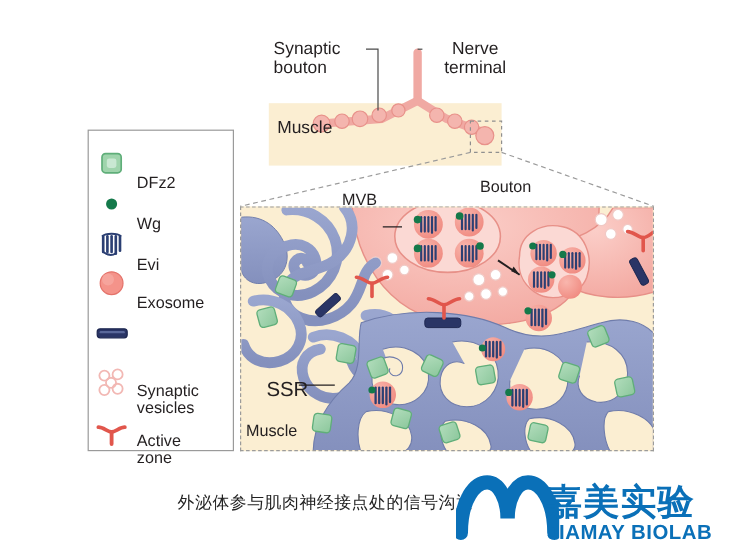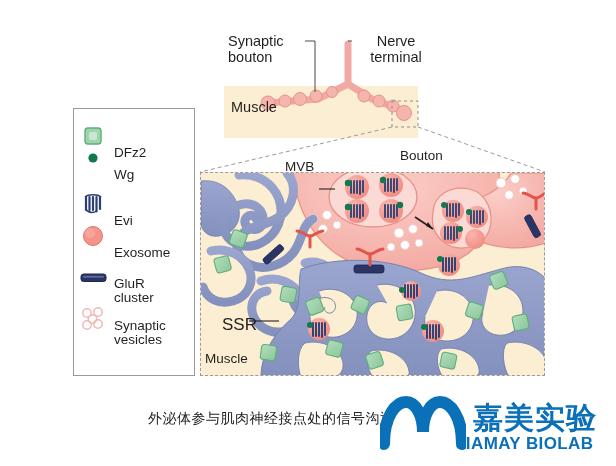--- a/index.html
+++ b/index.html
@@ -32,21 +32,21 @@
   #label-mvb{position:absolute;left:285px;top:159px;font-size:13.5px;color:#231f20;text-align:center;}
   #label-bouton{position:absolute;left:400px;top:148px;font-size:13.5px;color:#231f20;}
   #label-ssr{position:absolute;left:222px;top:315px;font-size:17px;color:#231f20;}
   #label-muscle-main{position:absolute;left:205px;top:351px;font-size:13.5px;color:#231f20;}
 
   
   #caption{position:absolute;left:148px;top:410px;font-size:14px;color:#222;
       font-family:"DejaVu Sans",sans-serif;letter-spacing:.5px;white-space:nowrap;}
   #logo{position:absolute;left:455px;top:398px;width:158px;height:62px;}
   #logo-cn{position:absolute;left:0;top:0;font-size:30px;font-weight:bold;color:#0a70b8;
-      letter-spacing:1px;font-family:"DejaVu Sans",sans-serif;white-space:nowrap;margin-left:18px;}
+      letter-spacing:1px;font-family:"DejaVu Sans",sans-serif;white-space:nowrap;}
   #logo-en{position:absolute;left:1px;top:36px;font-size:17px;font-weight:bold;color:#0a70b8;
       letter-spacing:.4px;font-family:"Liberation Sans",sans-serif;white-space:nowrap;}
   #logo-mark{position:absolute;left:-75px;top:-6px;width:86px;height:62px;}
 </style>
 </head>
 <body>
 
 <div class="fig">
 
   <div id="overview-panel"></div>
@@ -95,21 +95,21 @@
     <div class="legend-row" style="top:14px;height:26px;">
       <div class="legend-ico">
         <svg width="40" height="26" viewBox="0 0 40 26">
           <rect x="11" y="5" width="16" height="16" rx="3" fill="#9fd4ac" stroke="#5fae79" stroke-width="1.4"></rect>
           <rect x="15" y="9" width="8" height="8" rx="2" fill="#c9e8d2"></rect>
         </svg>
       </div>
       <div class="legend-txt">DFz2</div>
     </div>
 
-    <div class="legend-row" style="top:36px;height:26px;">
+    <div class="legend-row" style="top:48px;height:26px;">
       <div class="legend-ico">
         <svg width="40" height="26" viewBox="0 0 40 26">
           <circle cx="19" cy="13" r="4.6" fill="#14794a"></circle>
         </svg>
       </div>
       <div class="legend-txt">Wg</div>
     </div>
 
     <div class="legend-row" style="top:82px;height:26px;text-align:right;">
       <div class="legend-ico">
@@ -138,44 +138,52 @@
       <div class="legend-txt">Exosome</div>
     </div>
 
     <div class="legend-row" style="top:148px;height:34px;">
       <div class="legend-ico">
         <svg width="40" height="34" viewBox="0 0 40 34">
           <rect x="7" y="13" width="25" height="7.5" rx="2.5" fill="#2a3566" stroke="#1d2750" stroke-width="1"></rect>
           <rect x="9" y="14.8" width="21" height="2" rx="1" fill="#6675a8" opacity="0.8"></rect>
         </svg>
       </div>
-      <div class="legend-txt">
-        <div>GluR</div>
-        <div>cluster</div>
-      </div>
     </div>
 
     <div class="legend-row" style="top:190px;height:34px;">
       <div class="legend-ico">
         <svg width="40" height="34" viewBox="0 0 40 34">
           <g fill="none" stroke="#f2b8b4" stroke-width="1.5">
             <circle cx="13" cy="10" r="4.2"></circle>
             <circle cx="24" cy="9" r="4.2"></circle>
             <circle cx="13" cy="22" r="4.2"></circle>
             <circle cx="24" cy="21" r="4.2"></circle>
             <circle cx="18.5" cy="16" r="4.2"></circle>
           </g>
         </svg>
       </div>
       <div class="legend-txt">
         <div>Synaptic</div>
         <div>vesicles</div>
       </div>
     </div>
 
+    <div class="legend-row" style="top:232px;height:34px;">
+      <div class="legend-ico">
+        <svg width="40" height="34" viewBox="0 0 40 34">
+          <path d="M8,11 C12,11 16,15 19,15 C22,15 26,11 30,11" stroke="#e1564c" stroke-width="3.2" fill="none" stroke-linecap="round"></path>
+          <path d="M19,15 L19,25" stroke="#e1564c" stroke-width="3.2" stroke-linecap="round"></path>
+        </svg>
+      </div>
+      <div class="legend-txt">
+        <div>Active</div>
+        <div>zone</div>
+      </div>
+    </div>
   </div>
 
   <div id="main-panel">
     <svg width="345" height="204" viewBox="0 0 345 204">
       <defs>
         <radialGradient id="boutonGrad" cx="45%" cy="25%" r="80%">
           <stop offset="0%" stop-color="#fbcec8"></stop>
           <stop offset="100%" stop-color="#f3a9a1"></stop>
         </radialGradient>
         <linearGradient id="ssrGrad" x1="0" y1="0" x2="0" y2="1">

